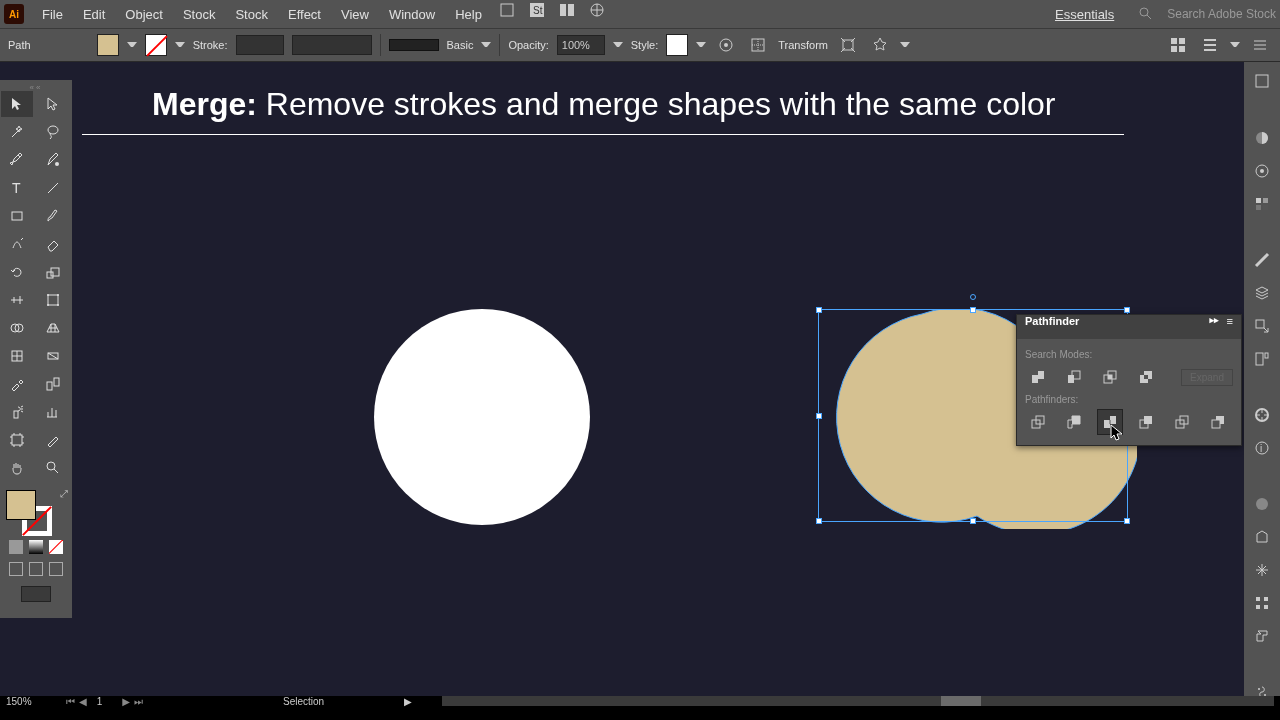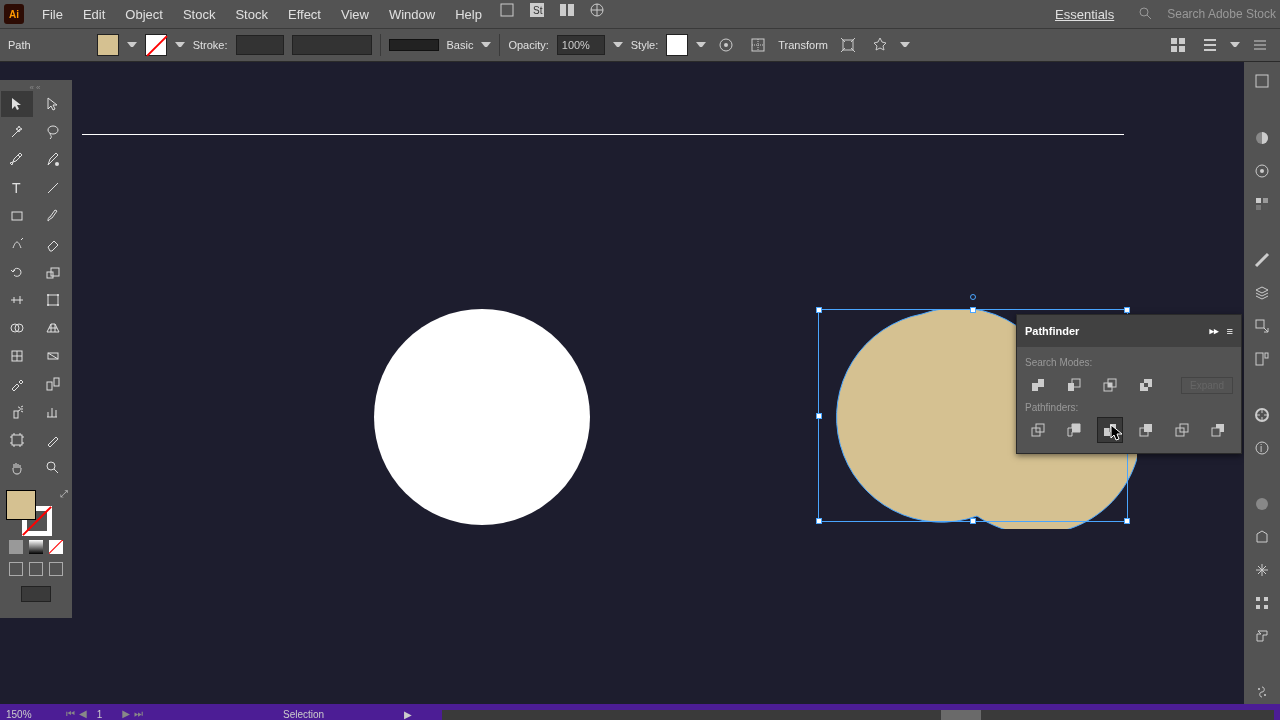--- a/index.html
+++ b/index.html
@@ -52,36 +52,36 @@
 .canvas .rule { position: absolute; top: 72px; left: 10px; right: 120px; height: 1px; background: #fff; }
 .canvas svg.art { position: absolute; }
 
 
 .selbox { position: absolute; border: 1px solid #4aa6ff; }
 .selbox .h { position: absolute; width: 6px; height: 6px; background: #fff; border: 1px solid #4aa6ff; }
 .selbox .rot { position: absolute; width: 6px; height: 6px; border: 1px solid #4aa6ff; border-radius: 50%; left: 50%; top: -16px; transform: translateX(-50%); }
 
 
 .panel { position: absolute; right: 38px; top: 314px; width: 226px; background: #535353; border: 1px solid #2a2a2a; box-shadow: 0 2px 6px rgba(0,0,0,0.5); color: #ccc; font-size: 11px; }
-.panel .phead { height: 32px; background: #414141; display: flex; align-items: center; padding: 0 8px; font-weight: bold; color: #fff; }
+.panel .phead { height: 24px; background: #414141; display: flex; padding: 0 8px; font-weight: bold; color: #fff; }
 .panel .phead .pspacer { flex: 1; }
 .panel .pbody { padding: 6px 8px 10px; }
 .panel .plabel { color: #999; font-size: 10px; margin: 4px 0; }
 .panel .prow { display: flex; gap: 10px; align-items: center; }
 .panel .pbtn { width: 26px; height: 26px; display: flex; align-items: center; justify-content: center; border: 1px solid transparent; }
 .panel .pbtn.active { background: #3a3a3a; border: 1px solid #222; }
 .panel .expand { margin-left: auto; color: #666; font-size: 10px; padding: 2px 8px; border: 1px solid #444; }
 
 
 .dock { position: absolute; right: 0; top: 62px; bottom: 16px; width: 36px; background: #535353; display: flex; flex-direction: column; align-items: center; padding-top: 8px; gap: 10px; }
 .dock .dbtn { width: 24px; height: 24px; display: flex; align-items: center; justify-content: center; color: #ccc; }
 .dock .dgap { height: 14px; }
 
 
-.status { position: absolute; left: 0; right: 0; bottom: 0; height: 16px; background: #4c1d95; display: flex; align-items: flex-end; font-size: 10px; color: #ccc; padding: 0 6px; gap: 10px; }
+.status { position: absolute; left: 0; right: 0; bottom: 0; height: 24px; background: #000000; display: flex; align-items: flex-start; font-size: 10px; color: #ccc; padding: 0 6px; gap: 10px; }
 .status .sdrop { width: 40px; }
 .status .nav { display: flex; gap: 4px; color: #888; }
 .status .scroll { flex: 1; height: 10px; background: #3a3a3a; margin-left: 20px; position: relative; }
 .status .scroll .thumb { position: absolute; left: 60%; width: 40px; height: 100%; background: #6a6a6a; }
 
 .cursor { position: absolute; width: 14px; height: 18px; z-index: 100; pointer-events: none; }
 
 svg.ico { width: 16px; height: 16px; }
 </style>
 </head>
@@ -378,20 +378,21 @@
     <div></div>
     <div></div>
     <div></div>
   </div>
   <div class="editmode">
       <div></div>
     </div>
 </div>
 
 <div class="canvas">
+  <div class="title"><b>Merge:</b> <span>Remove strokes and merge shapes with the same color</span></div>
   <div class="rule"></div>
 
   <svg class="art" style="left:150px;top:245px" width="230" height="230" viewBox="0 0 230 230">
     <path d="M 105 10 A 105 105 0 1 0 105 220 A 100 100 0 1 1 105 10 Z" fill="#d5c191"></path>
   </svg>
   <svg class="art" style="left:300px;top:245px" width="220" height="220" viewBox="0 0 220 220">
     <circle cx="110" cy="110" r="108" fill="#ffffff"></circle>
   </svg>
 
   <svg class="art" style="left:745px;top:247px" width="320" height="220" viewBox="0 0 320 220">

